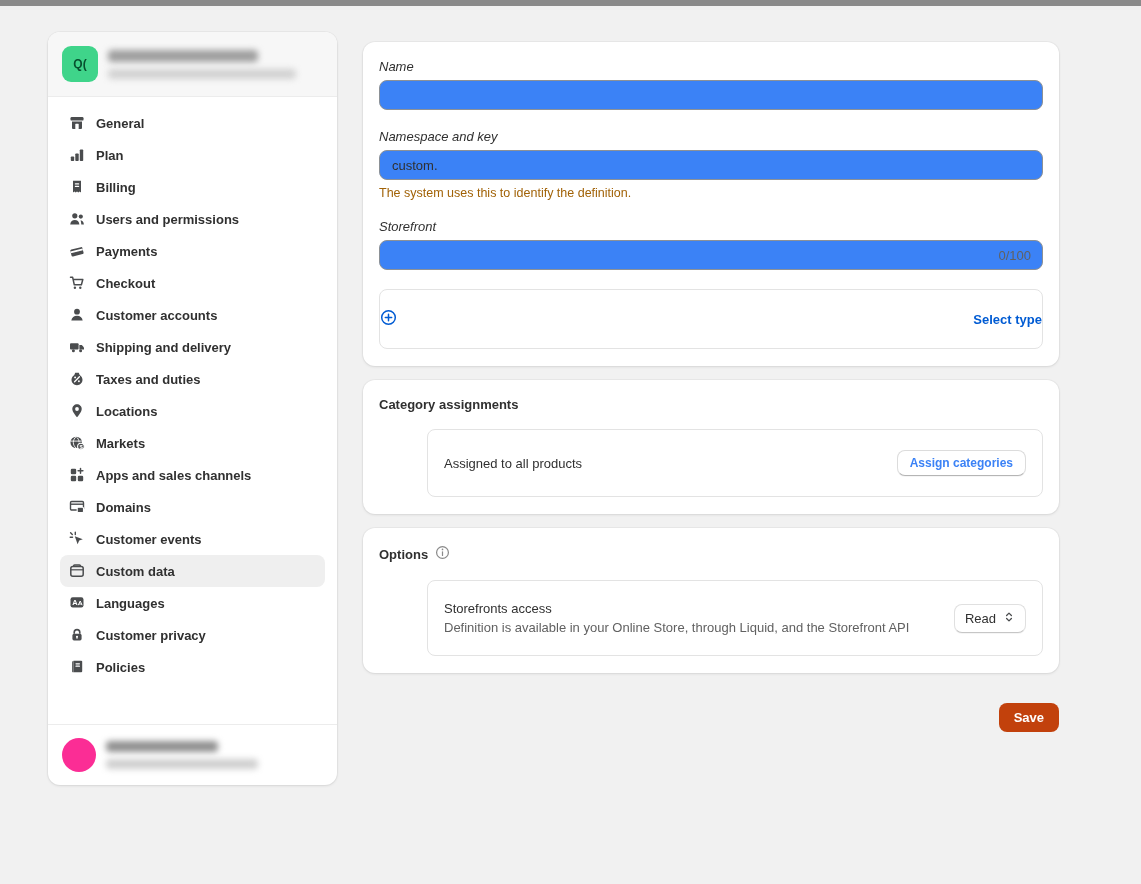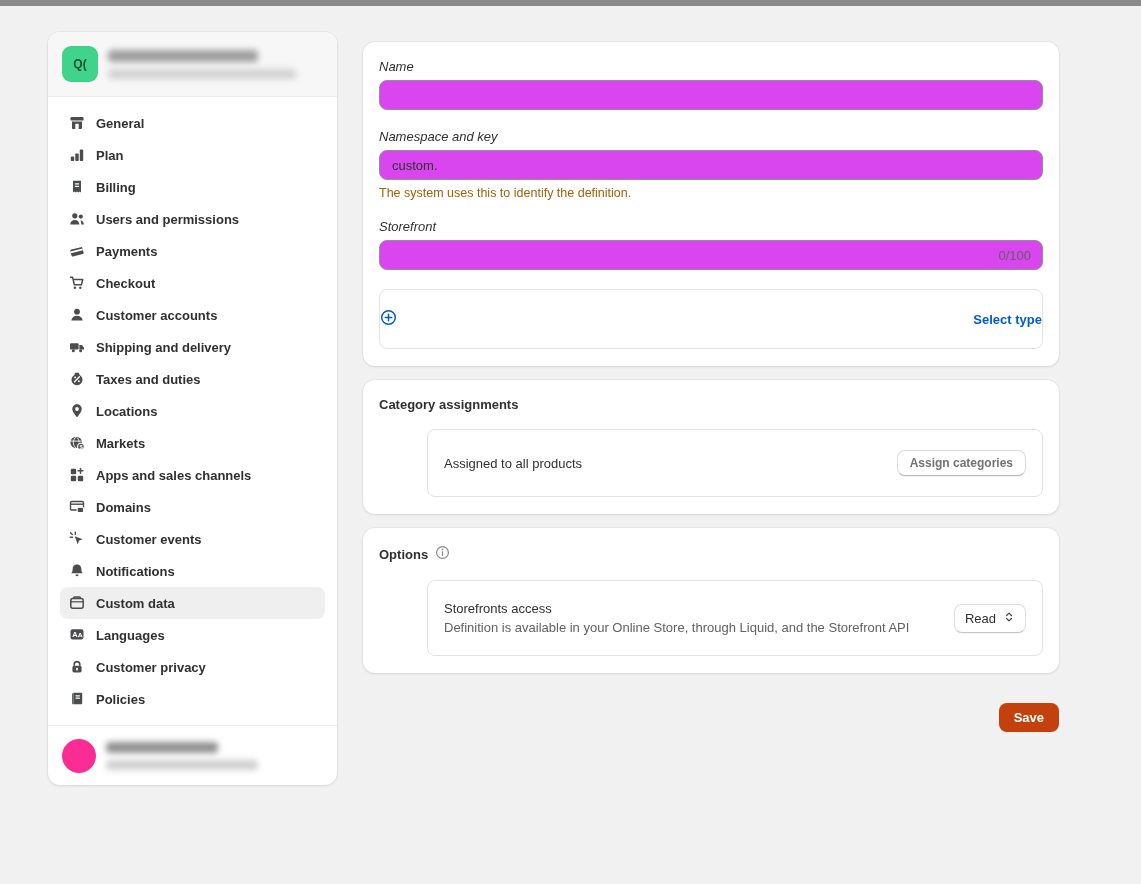--- a/index.html
+++ b/index.html
@@ -47,37 +47,37 @@
     border-bottom-color:#cfcfcf; border-radius:8px; padding:6px 12px; font-size:12px; font-weight:600;
     box-shadow:0 1px 0 rgba(26,26,26,.06); cursor:pointer; color:#303030;
   }
 
   .card { background:#fff; border-radius:12px; box-shadow:0 1px 3px rgba(0,0,0,.09), 0 0 0 1px rgba(0,0,0,.03); padding:17px 16px; margin-bottom:14px; }
   .field { margin-bottom:19px; }
   .field.mb0 { margin-bottom:0; }
   .field-label { display:block; font-size:13px; color:#303030; margin-bottom:6px;font-style:italic; }
   .text-input { position:relative; }
   .text-input input {
-    width:100%; height:30px; border:1px solid #8c9196; border-radius:8px; background:#d946ef;
+    width:100%; height:30px; border:1px solid #8c9196; border-radius:8px; background:#3b82f6;
     padding:0 12px; font-size:13px; font-family:inherit; color:#303030; outline:none;
   }
   .char-count { position:absolute; right:12px; top:50%; transform:translateY(-50%); font-size:13px; color:#616161; }
   .help-text { font-size:12.5px; color:#a16207; margin-top:6px; }
   .select-type-box {
     border:1px solid #e3e3e3; border-radius:8px; height:60px;
     display:flex; align-items:center; justify-content:space-between; gap:4px;
     color:#005bd3; font-size:13px; font-weight:600; cursor:pointer;
   }
   .card-title { font-size:13px; font-weight:600; margin-bottom:17px; }
   .options-title-row { display:flex; align-items:center; gap:7px; margin-bottom:17px; }
   .options-title-row .card-title { margin-bottom:0; }
   .inner-box { border:1px solid #e3e3e3; border-radius:8px; padding:20px 16px; display:flex; align-items:center; justify-content:space-between; gap:12px;margin-left:48px; }
   .secondary-btn {
     background:#fff; border:1px solid #dcdcdc; border-bottom-color:#b5b5b5; border-radius:8px;
-    padding:5px 12px; font-size:12px; font-weight:600; color:#737373; cursor:pointer; white-space:nowrap;
+    padding:5px 12px; font-size:12px; font-weight:600; color:#3b82f6; cursor:pointer; white-space:nowrap;
     box-shadow:0 1px 0 rgba(0,0,0,.04); font-family:inherit;
   }
   .row-title { font-size:13px; color:#303030; margin-bottom:4px; }
   .row-desc { font-size:13px; color:#616161; }
   .read-select {
     display:flex; align-items:center; gap:7px; background:#fff; border:1px solid #e0e0e0;
     border-bottom-color:#c6c6c6; border-radius:8px; padding:6px 10px; font-size:13px; color:#303030;
     cursor:pointer; box-shadow:0 1px 0 rgba(0,0,0,.04); white-space:nowrap;
   }
   .save-row { display:flex; justify-content:flex-end; margin-top:30px; }
@@ -233,29 +233,20 @@
       <span>Domains</span>
     </div>
     <div class="nav-item">
       <span class="nav-icon">
           <svg width="16" height="16" viewBox="0 0 16 16" fill="#4a4c4e">
             <path d="M5.8 5.2l8 3.1-3.6 1.3-1.6 3.6z"></path>
             <path d="M1.6 1.8l1.7 1.7M6.3 1.2v2.3M1.2 6.3h2.3" stroke="#4a4c4e" stroke-width="1.4" stroke-linecap="round" fill="none"></path>
           </svg>
         </span>
       <span>Customer events</span>
-    </div>
-    <div class="nav-item">
-      <span class="nav-icon">
-          <svg width="16" height="16" viewBox="0 0 16 16" fill="#4a4c4e">
-            <path d="M8 1.6c2.7 0 4.4 1.9 4.4 4.6 0 2.1.5 3.2 1.4 4H2.2c.9-.8 1.4-1.9 1.4-4C3.6 3.5 5.3 1.6 8 1.6z"></path>
-            <path d="M6.4 11.6a1.6 1.6 0 0 0 3.2 0z"></path>
-          </svg>
-        </span>
-      <span>Notifications</span>
     </div>
     <div class="nav-item active">
       <span class="nav-icon">
           <svg width="16" height="16" viewBox="0 0 16 16" fill="none" stroke="#4a4c4e" stroke-width="1.5">
             <path d="M4.6 3.6V3a1 1 0 0 1 1-1h4.8a1 1 0 0 1 1 1v.6"></path>
             <rect x="1.8" y="3.6" width="12.4" height="9.6" rx="2"></rect>
             <path d="M1.8 6.8h12.4" stroke-width="1.2"></path>
           </svg>
         </span>
       <span>Custom data</span>

